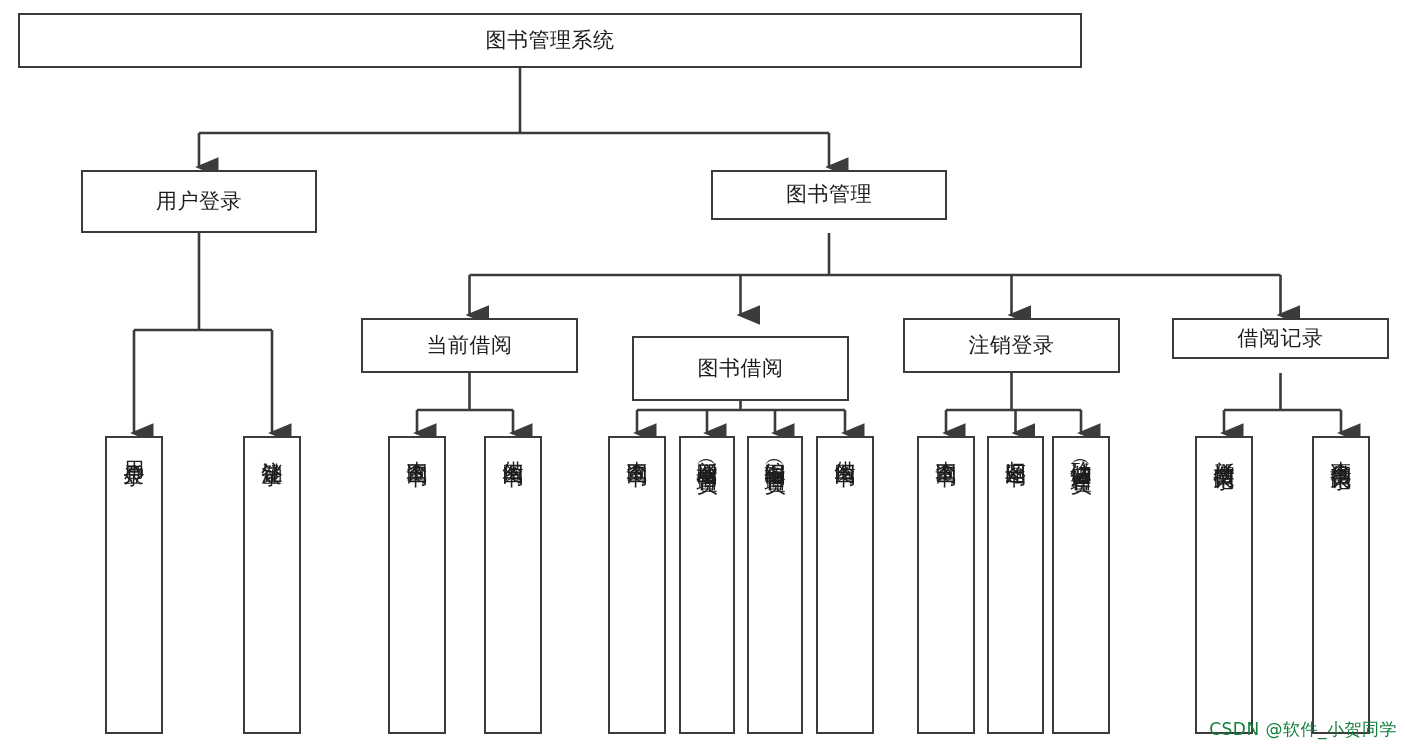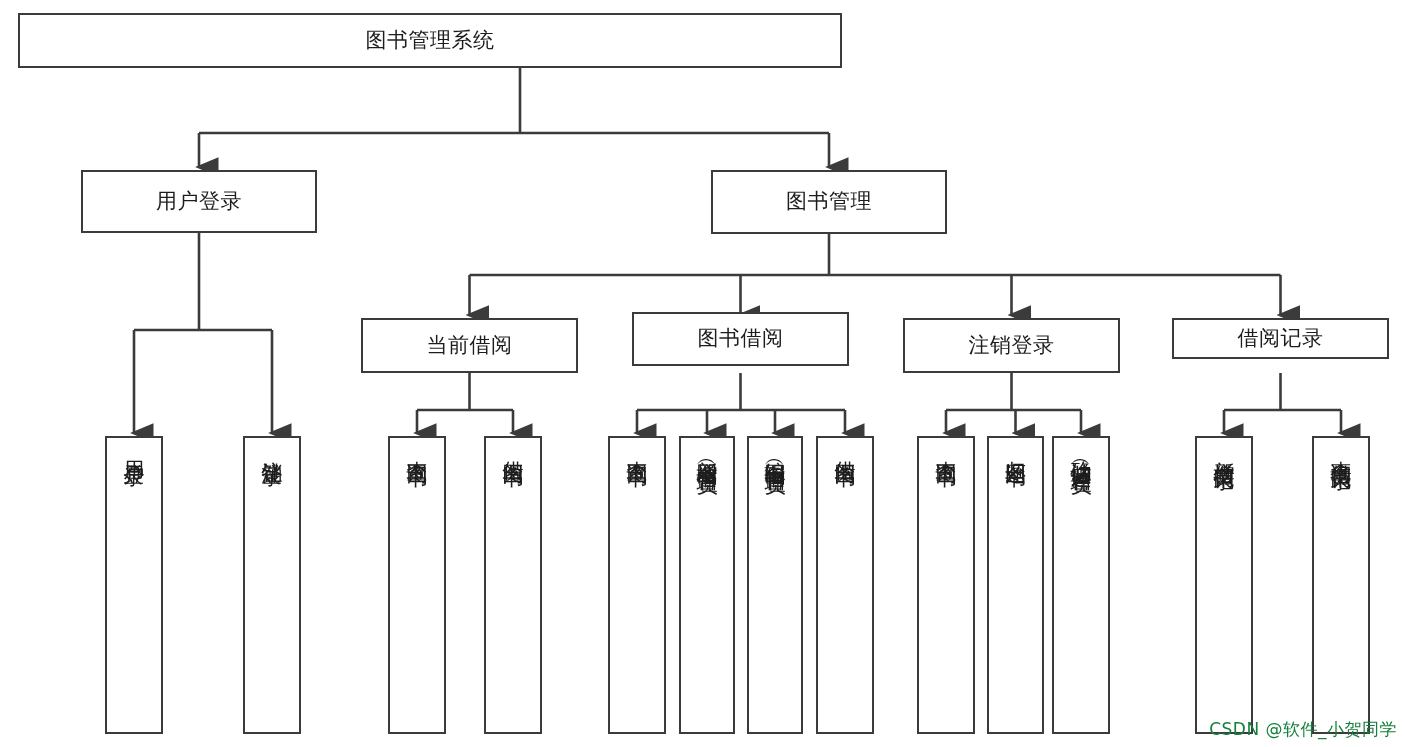--- a/index.html
+++ b/index.html
@@ -102,33 +102,33 @@
         <path d="M 1015.5 410 L 1015.5 433" marker-end="url(#arrow)"></path>
         <path d="M 1081 410 L 1081 433" marker-end="url(#arrow)"></path>
         <path d="M 1280.5 373 L 1280.5 410"></path>
         <path d="M 1224 410 L 1341 410"></path>
         <path d="M 1224 410 L 1224 433" marker-end="url(#arrow)"></path>
         <path d="M 1341 410 L 1341 433" marker-end="url(#arrow)"></path>
       </g>
   </svg>
 
   <div id="nodes">
-      <div class="node horiz" id="node-root" style="left: 18px; top: 13px; width: 824px; height: 55px;">
+      <div class="node horiz" id="node-root" style="left: 18px; top: 13px; width: 1064px; height: 55px;">
         <span>图书管理系统</span>
       </div>
       <div class="node horiz" id="node-user-login" style="left: 81px; top: 170px; width: 236px; height: 63px;">
         <span>用户登录</span>
       </div>
-      <div class="node horiz" id="node-book-manage" style="left: 711px; top: 170px; width: 236px; height: 64px;">
+      <div class="node horiz" id="node-book-manage" style="left: 711px; top: 170px; width: 236px; height: 50px;">
         <span>图书管理</span>
       </div>
       <div class="node horiz" id="node-new-book-recommend" style="left: 361px; top: 318px; width: 217px; height: 55px;">
         <span>当前借阅</span>
       </div>
-      <div class="node horiz" id="node-book-borrow" style="left: 632px; top: 312px; width: 217px; height: 54px;">
+      <div class="node horiz" id="node-book-borrow" style="left: 632px; top: 336px; width: 217px; height: 65px;">
         <span>图书借阅</span>
       </div>
       <div class="node horiz" id="node-current-borrow" style="left: 903px; top: 318px; width: 217px; height: 55px;">
         <span>注销登录</span>
       </div>
       <div class="node horiz" id="node-borrow-record" style="left: 1172px; top: 318px; width: 217px; height: 41px;">
         <span>借阅记录</span>
       </div>
       <div class="node vert mid" id="node-leaf-user-login" style="left: 105px; top: 436px; width: 58px; height: 298px;">
         <span>用户登录</span>

